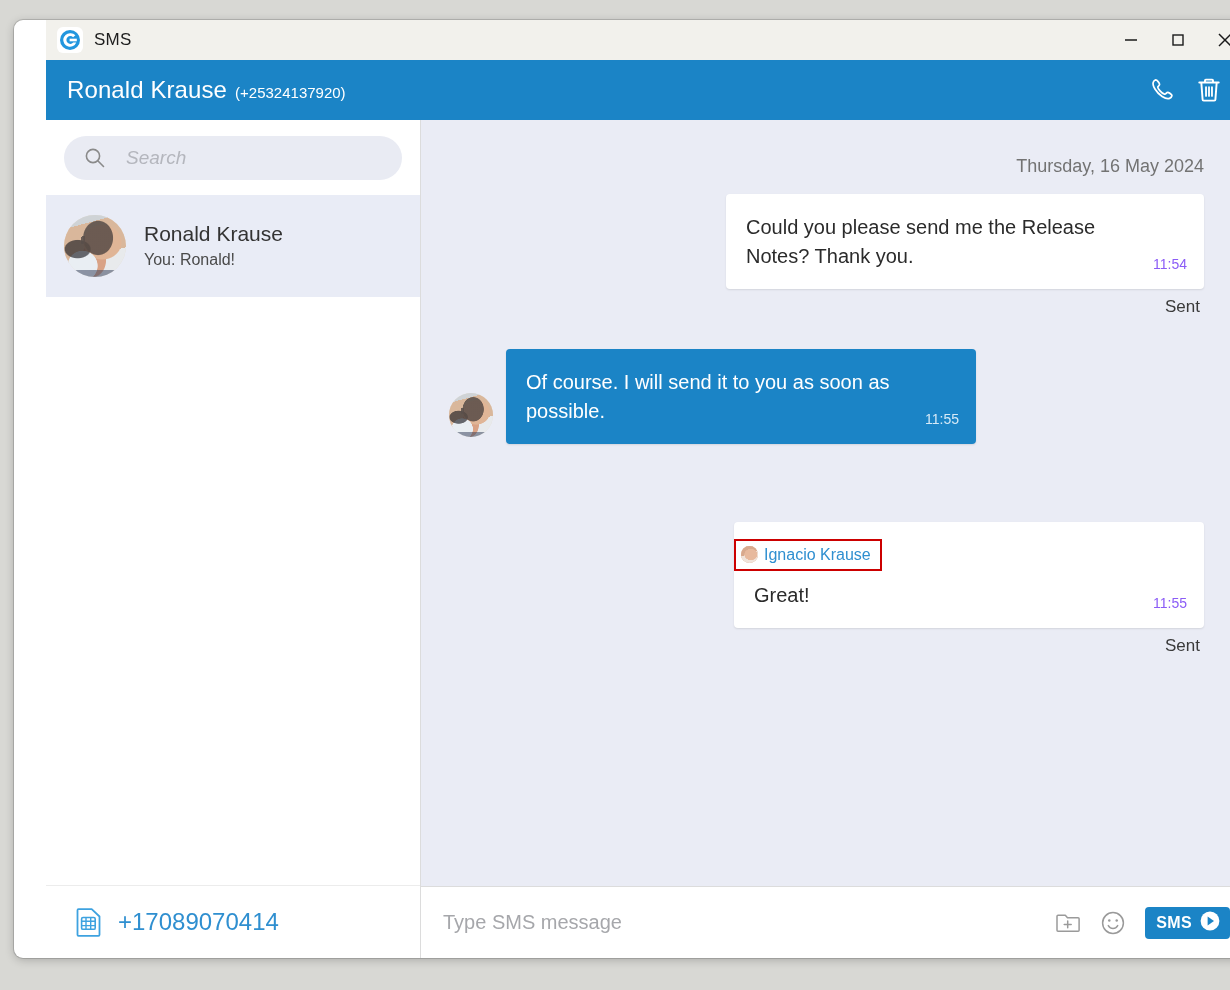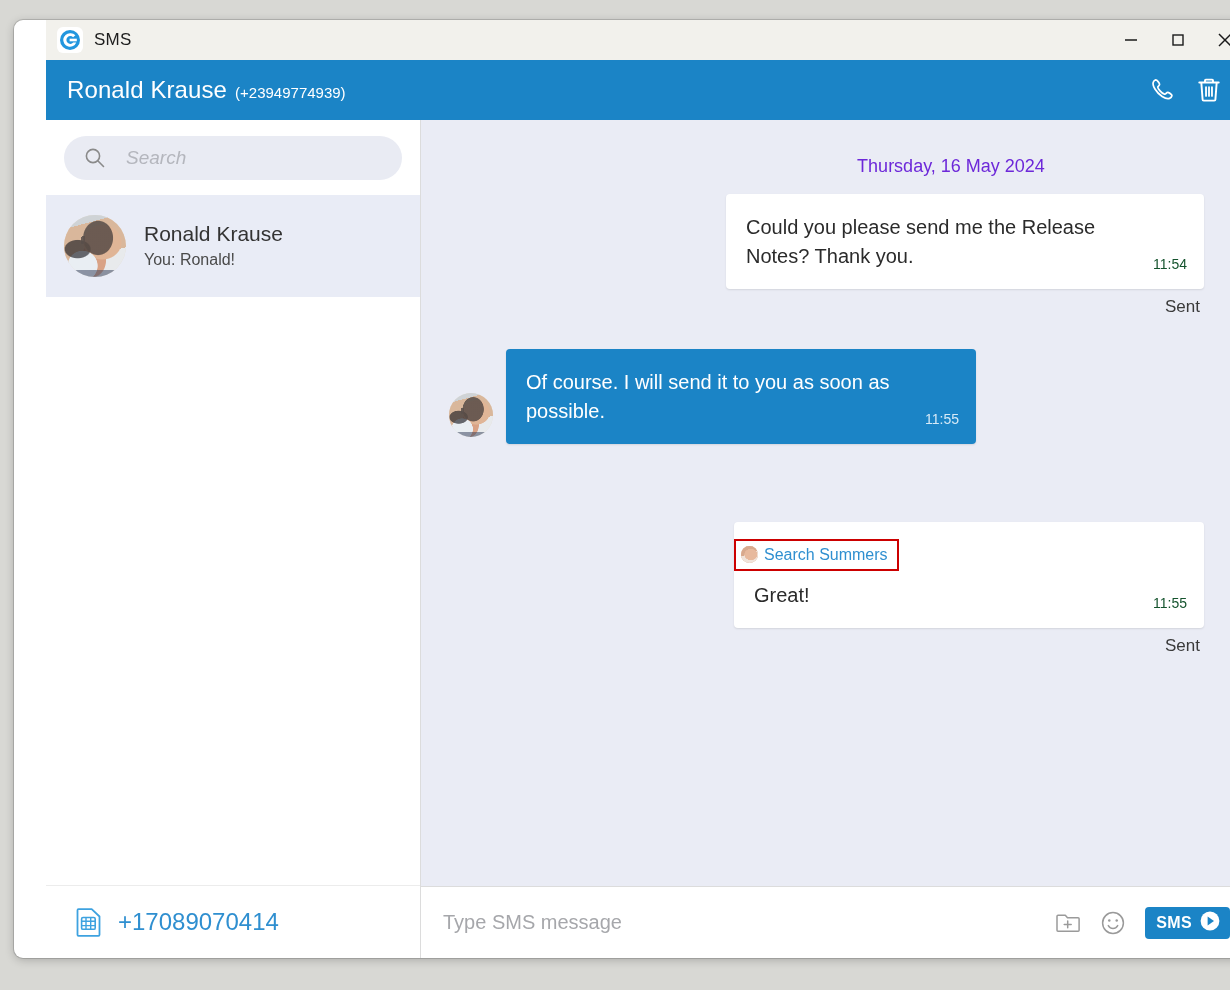--- a/index.html
+++ b/index.html
@@ -206,22 +206,22 @@
     background: #eaecf5;
   }
   .messages {
     flex: 1;
     overflow: hidden;
     padding: 0 44px 0 20px;
     position: relative;
   }
   .date-sep {
     font-size: 18px;
-    color: #6d28d9;
-    text-align: center;
+    color: #737373;
+    text-align: right;
     padding-left: 257px;
     margin-top: 36px;
     margin-bottom: 17px;
   }
 
   .row { display: flex; margin-bottom: 6px; }
   .row.out { justify-content: flex-end; }
   .row.in  { justify-content: flex-start; padding-left: 8px; margin-top: 32px; }
 
   .msg-avatar {
@@ -259,21 +259,21 @@
     line-height: 29px;
     color: #2b2b2b;
     padding-right: 58px;
   }
   .bubble.in .bubble-text { color: #ffffff; }
   .bubble-time {
     position: absolute;
     right: 17px;
     bottom: 17px;
     font-size: 14px;
-    color: #14532d;
+    color: #8b5cf6;
   }
   .bubble.in .bubble-time { color: #d6eaf7; }
 
   .sender-tag-wrap {
     display: inline-flex;
     align-items: center;
     border: 2px solid #cc0000;
     padding: 5px 9px 5px 5px;
     margin: -19px 0 9px -20px;
     position: relative;
@@ -410,21 +410,21 @@
         <svg width="22" height="22" viewBox="0 0 22 22">
             <line x1="5" y1="5" x2="17" y2="17" stroke="#1a1a1a" stroke-width="1.5"></line>
             <line x1="17" y1="5" x2="5" y2="17" stroke="#1a1a1a" stroke-width="1.5"></line>
           </svg>
       </div>
     </div>
   </div>
 
   <div class="header">
     <div class="header-name">Ronald Krause</div>
-    <div class="header-phone">(+23949774939)</div>
+    <div class="header-phone">(+25324137920)</div>
     <div class="header-spacer"></div>
     <div class="header-icon">
       <svg width="30" height="30" viewBox="0 0 28 28">
         <path d="M7.2 4.5c-.9.2-1.9 1.2-2.3 2.3-.5 1.5.1 3.9 1.6 6.3 1.5 2.5 4.2 5.3 6.7 6.9 2.7 1.8 5.4 2.5 6.9 1.8 1-.4 2-1.5 2.2-2.4.1-.5 0-.7-.4-1.1-.5-.5-2.8-2-3.3-2.1-.5-.1-.9.1-1.7 1-.7.8-.9.9-1.5.7-1.1-.3-3.2-1.9-4.4-3.3-1-1.2-1.9-2.7-1.9-3.3 0-.3.2-.6.9-1.2.8-.7 1-1.1.8-1.7-.1-.4-1.7-2.7-2.2-3.2-.4-.5-.8-.6-1.4-.7z" fill="none" stroke="#ffffff" stroke-width="1.6" stroke-linejoin="round"></path>
       </svg>
     </div>
     <div class="header-icon">
       <svg width="32" height="32" viewBox="0 0 28 28">
         <path d="M5.5 7.5h17" stroke="#ffffff" stroke-width="1.7" stroke-linecap="round"></path>
         <path d="M10.5 7.5V5.6c0-.4.3-.7.7-.7h5.6c.4 0 .7.3.7.7v1.9" fill="none" stroke="#ffffff" stroke-width="1.7"></path>
@@ -493,21 +493,21 @@
             <div class="bubble-time">11:55</div>
           </div>
         </div>
 
         <div style="height:72px"></div>
 
         <div class="row out">
           <div class="bubble out" style="padding-top:28px;">
             <div class="sender-tag-wrap">
               <span class="sender-avatar photo-small"></span>
-              <span class="sender-name">Search Summers</span>
+              <span class="sender-name">Ignacio Krause</span>
             </div>
             <div class="bubble-text">Great!</div>
             <div class="bubble-time">11:55</div>
           </div>
         </div>
         <div class="status">Sent</div>
       </div>
 
       <div class="composer">
         <input class="composer-input" value="" placeholder="Type SMS message" style="">

